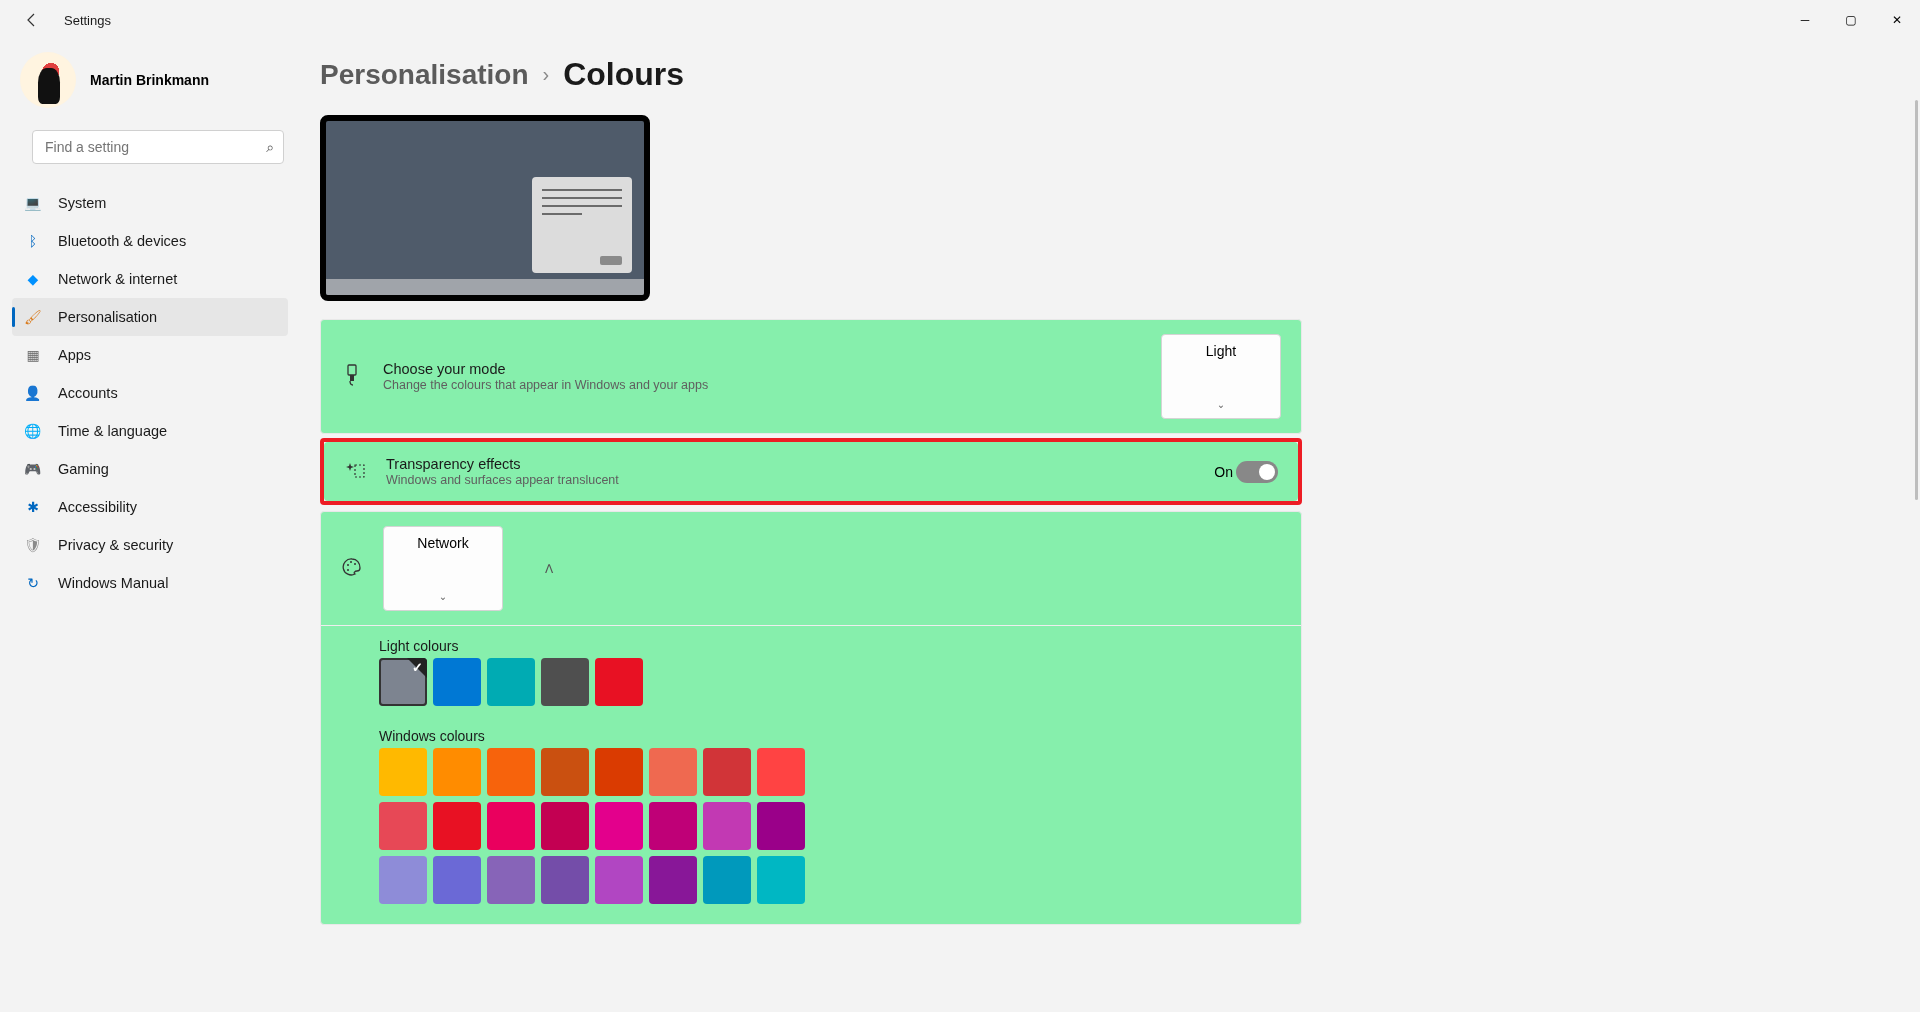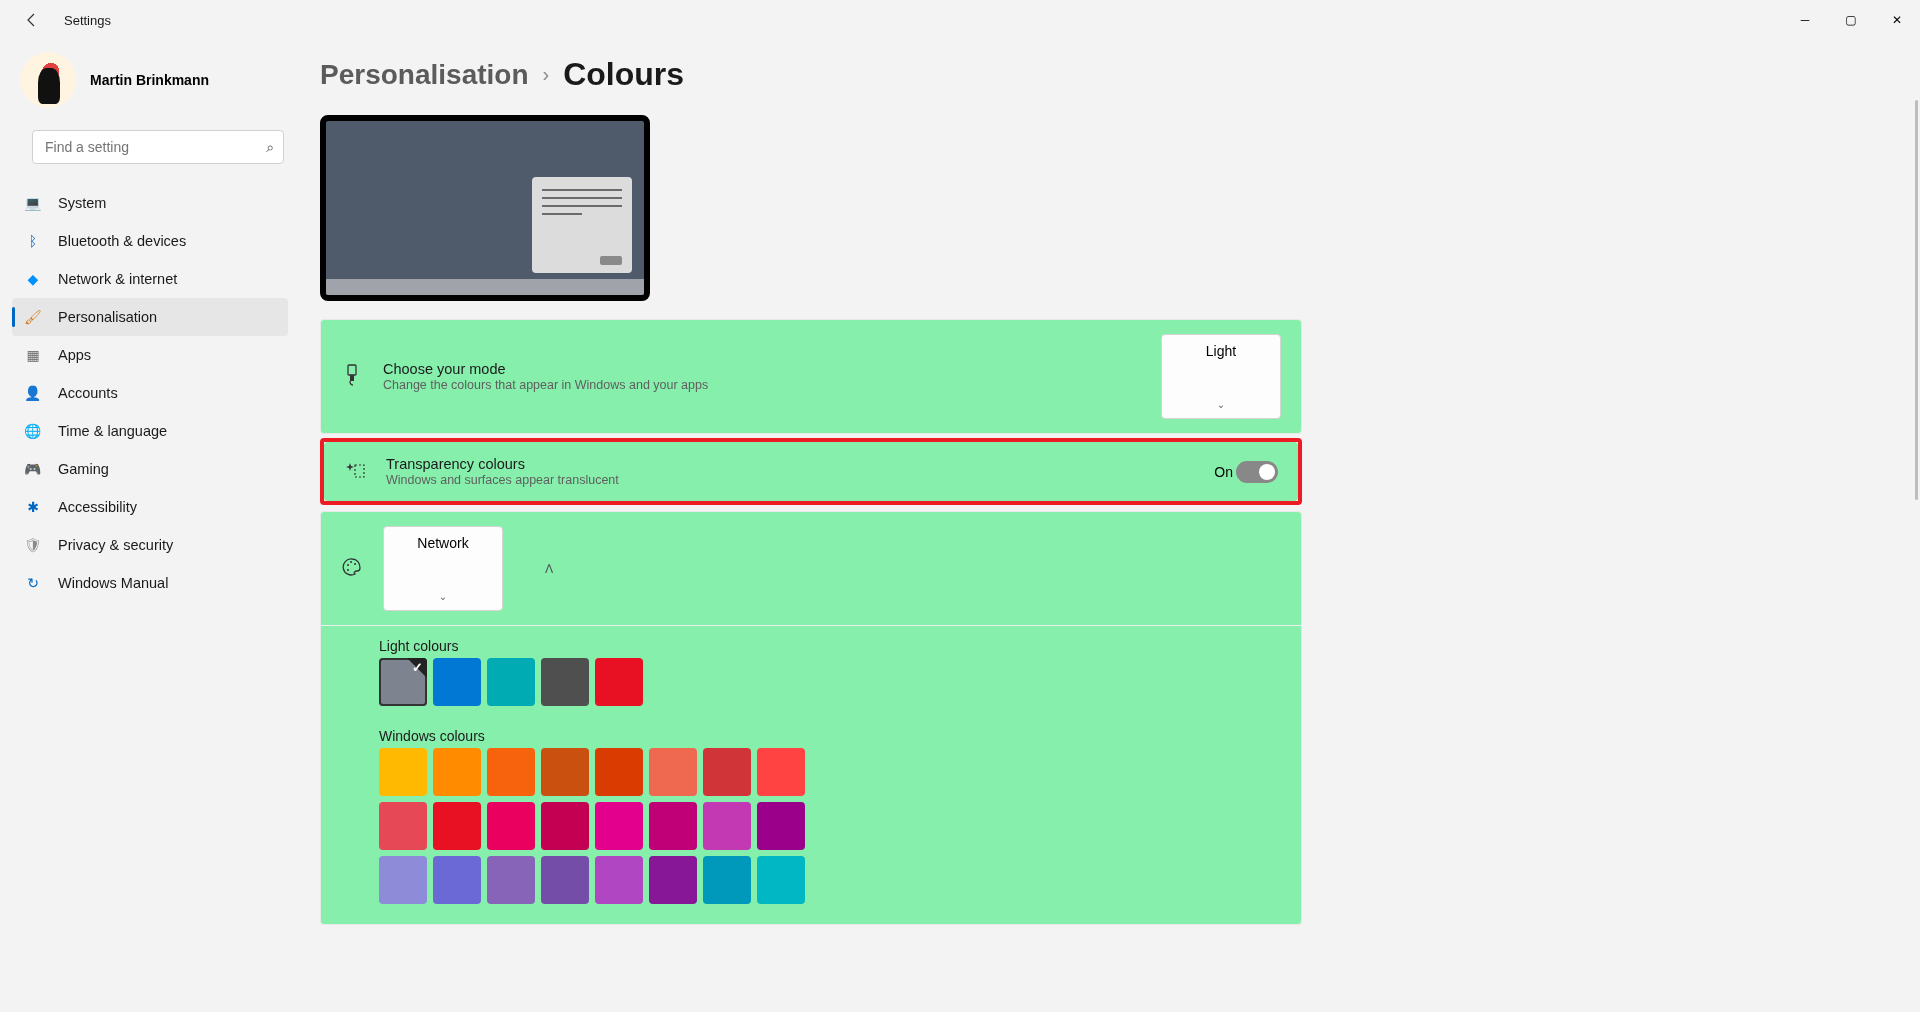--- a/index.html
+++ b/index.html
@@ -192,21 +192,21 @@
     <div class="highlight">
       <div class="card" style="border:none;margin:0;width:auto;">
         <div class="card-row">
           <div class="row-icon">
             <svg width="20" height="20" viewBox="0 0 20 20">
                 <path d="M5 3 L6 6 L9 7 L6 8 L5 11 L4 8 L1 7 L4 6 Z" fill="#333"></path>
                 <rect x="10" y="5" width="9" height="12" stroke="#333" fill="none" stroke-width="1.2" stroke-dasharray="2 2"></rect>
               </svg>
           </div>
           <div class="row-text">
-            <div class="row-title">Transparency colours</div>
+            <div class="row-title">Transparency effects</div>
             <div class="row-desc">Windows and surfaces appear translucent</div>
           </div>
           <div class="toggle-wrap">
             <span class="toggle-label">On</span>
             <div class="toggle"></div>
           </div>
         </div>
       </div>
     </div>
 

